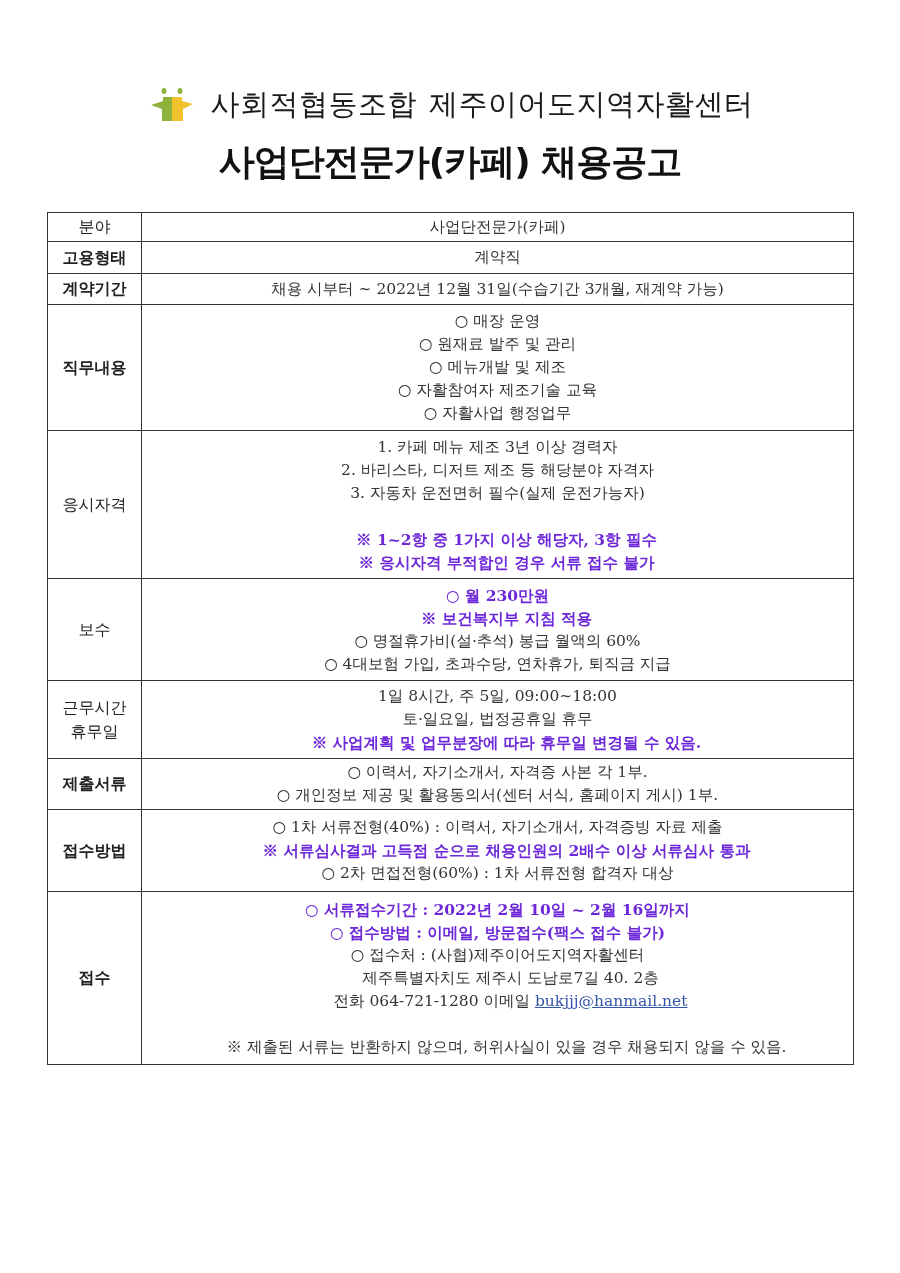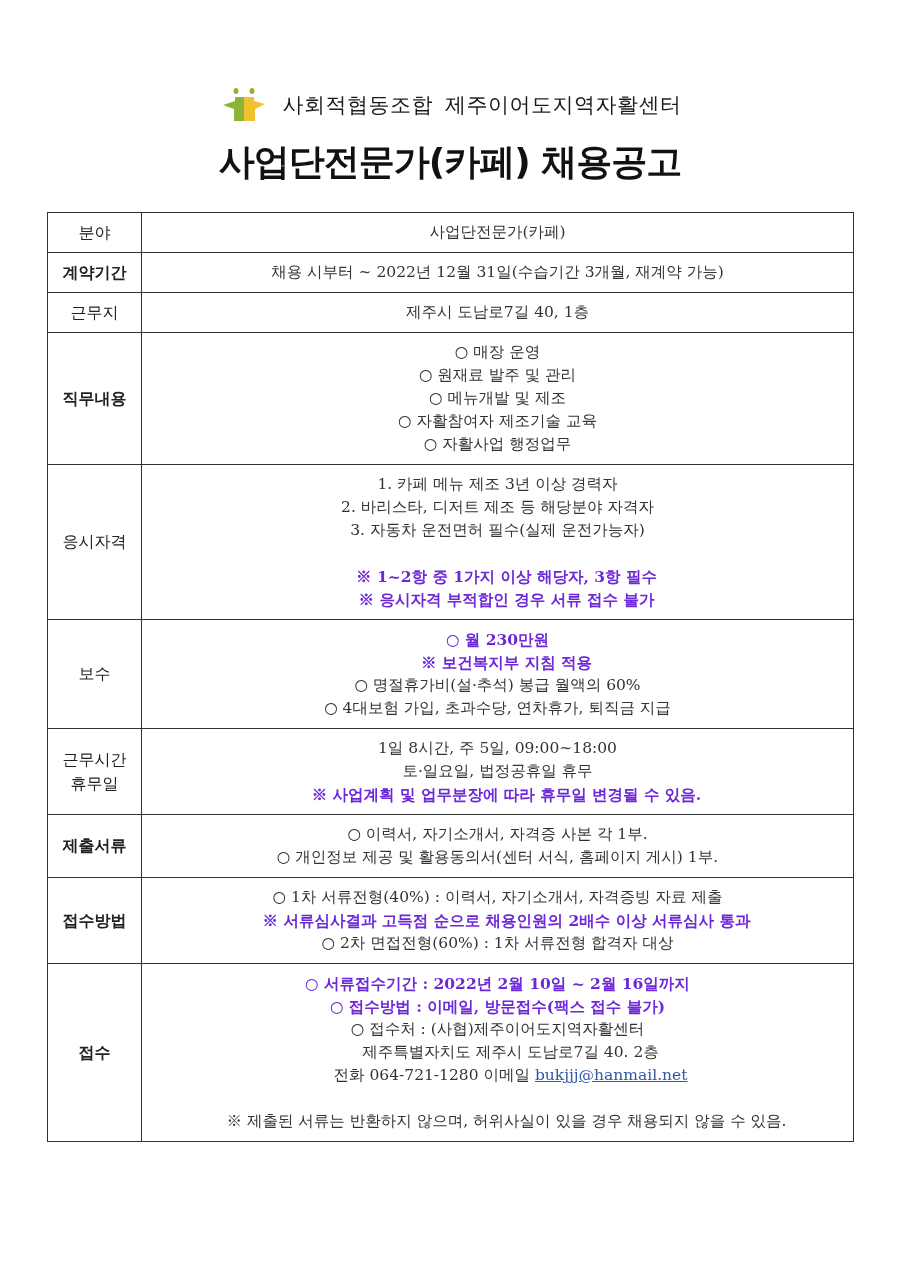--- a/index.html
+++ b/index.html
@@ -7,21 +7,21 @@
     body { position: relative; font-family: "DejaVu Serif", "Liberation Serif", serif; color: #222; }
 
     .header-org {
       position: absolute; left: 0; top: 80px; width: 900px; height: 50px;
       display: flex; align-items: center; justify-content: center;
     }
     .logo { width: 50px; height: 40px; margin-right: 14px; position: relative; }
     .logo svg { width: 50px; height: 40px; display: block; }
     .org-name {
       font-family: Liberation Serif, serif;
-      font-size: 21px; color: #1a1a1a; letter-spacing: 0.5px; white-space: nowrap;
+      font-size: 29px; color: #1a1a1a; letter-spacing: 0.5px; white-space: nowrap;
     }
     .org-name .sp { display: inline-block; width: 12px; }
 
     .main-title {
       position: absolute; left: 0; top: 138px; width: 900px; text-align: center;
       font-family: "DejaVu Sans", "Liberation Sans", sans-serif;
       font-weight: bold; font-size: 36px; color: #111; letter-spacing: -1px; white-space: nowrap;
     }
 
     table.notice {
@@ -29,21 +29,21 @@
       border-collapse: collapse; table-layout: fixed;
       font-size: 15.5px; line-height: 23px;
     }
     table.notice td { border: 1.5px solid #333; vertical-align: middle; text-align: center; }
     td.label {
       width: 94px; text-align: center; font-weight: bold;
       font-family: "DejaVu Sans", "Liberation Sans", sans-serif; font-size: 16px; color: #222;
       line-height: 24px; padding: 0 2px;
     }
     td.label.light { font-weight: normal; }
-    td.content { padding: 8px 6px; color: #333; }
+    td.content { padding: 2px 6px; color: #333; }
     .line { white-space: nowrap; }
     .b { font-weight: bold; color: #6d28d9; }
     .indent { padding-left: 18px; }
     .indent2 { padding-left: 26px; }
     .blank { height: 23px; }
     a.email { color: #3355aa; }
   </style>
 </head>
 <body>
 
@@ -62,27 +62,27 @@
 </div>
 
 <div class="main-title">사업단전문가(카페) 채용공고</div>
 
 <table class="notice">
   <tbody>
       <tr style="height:29px;">
     <td class="label light">분야</td>
     <td class="content">사업단전문가(카페)</td>
   </tr>
+  <tr style="height:32px;">
+    <td class="label">고용형태</td>
+    <td class="content">계약직</td>
+  </tr>
   <tr style="height:31px;">
     <td class="label">계약기간</td>
     <td class="content line">채용 시부터 ~ 2022년 12월 31일(수습기간 3개월, 재계약 가능)</td>
-  </tr>
-  <tr style="height:32px;">
-    <td class="label light">근무지</td>
-    <td class="content">제주시 도남로7길 40, 1층</td>
   </tr>
   <tr style="height:126px;">
     <td class="label">직무내용</td>
     <td class="content">
       <div class="line">○ 매장 운영</div>
       <div class="line">○ 원재료 발주 및 관리</div>
       <div class="line">○ 메뉴개발 및 제조</div>
       <div class="line">○ 자활참여자 제조기술 교육</div>
       <div class="line">○ 자활사업 행정업무</div>
     </td>

